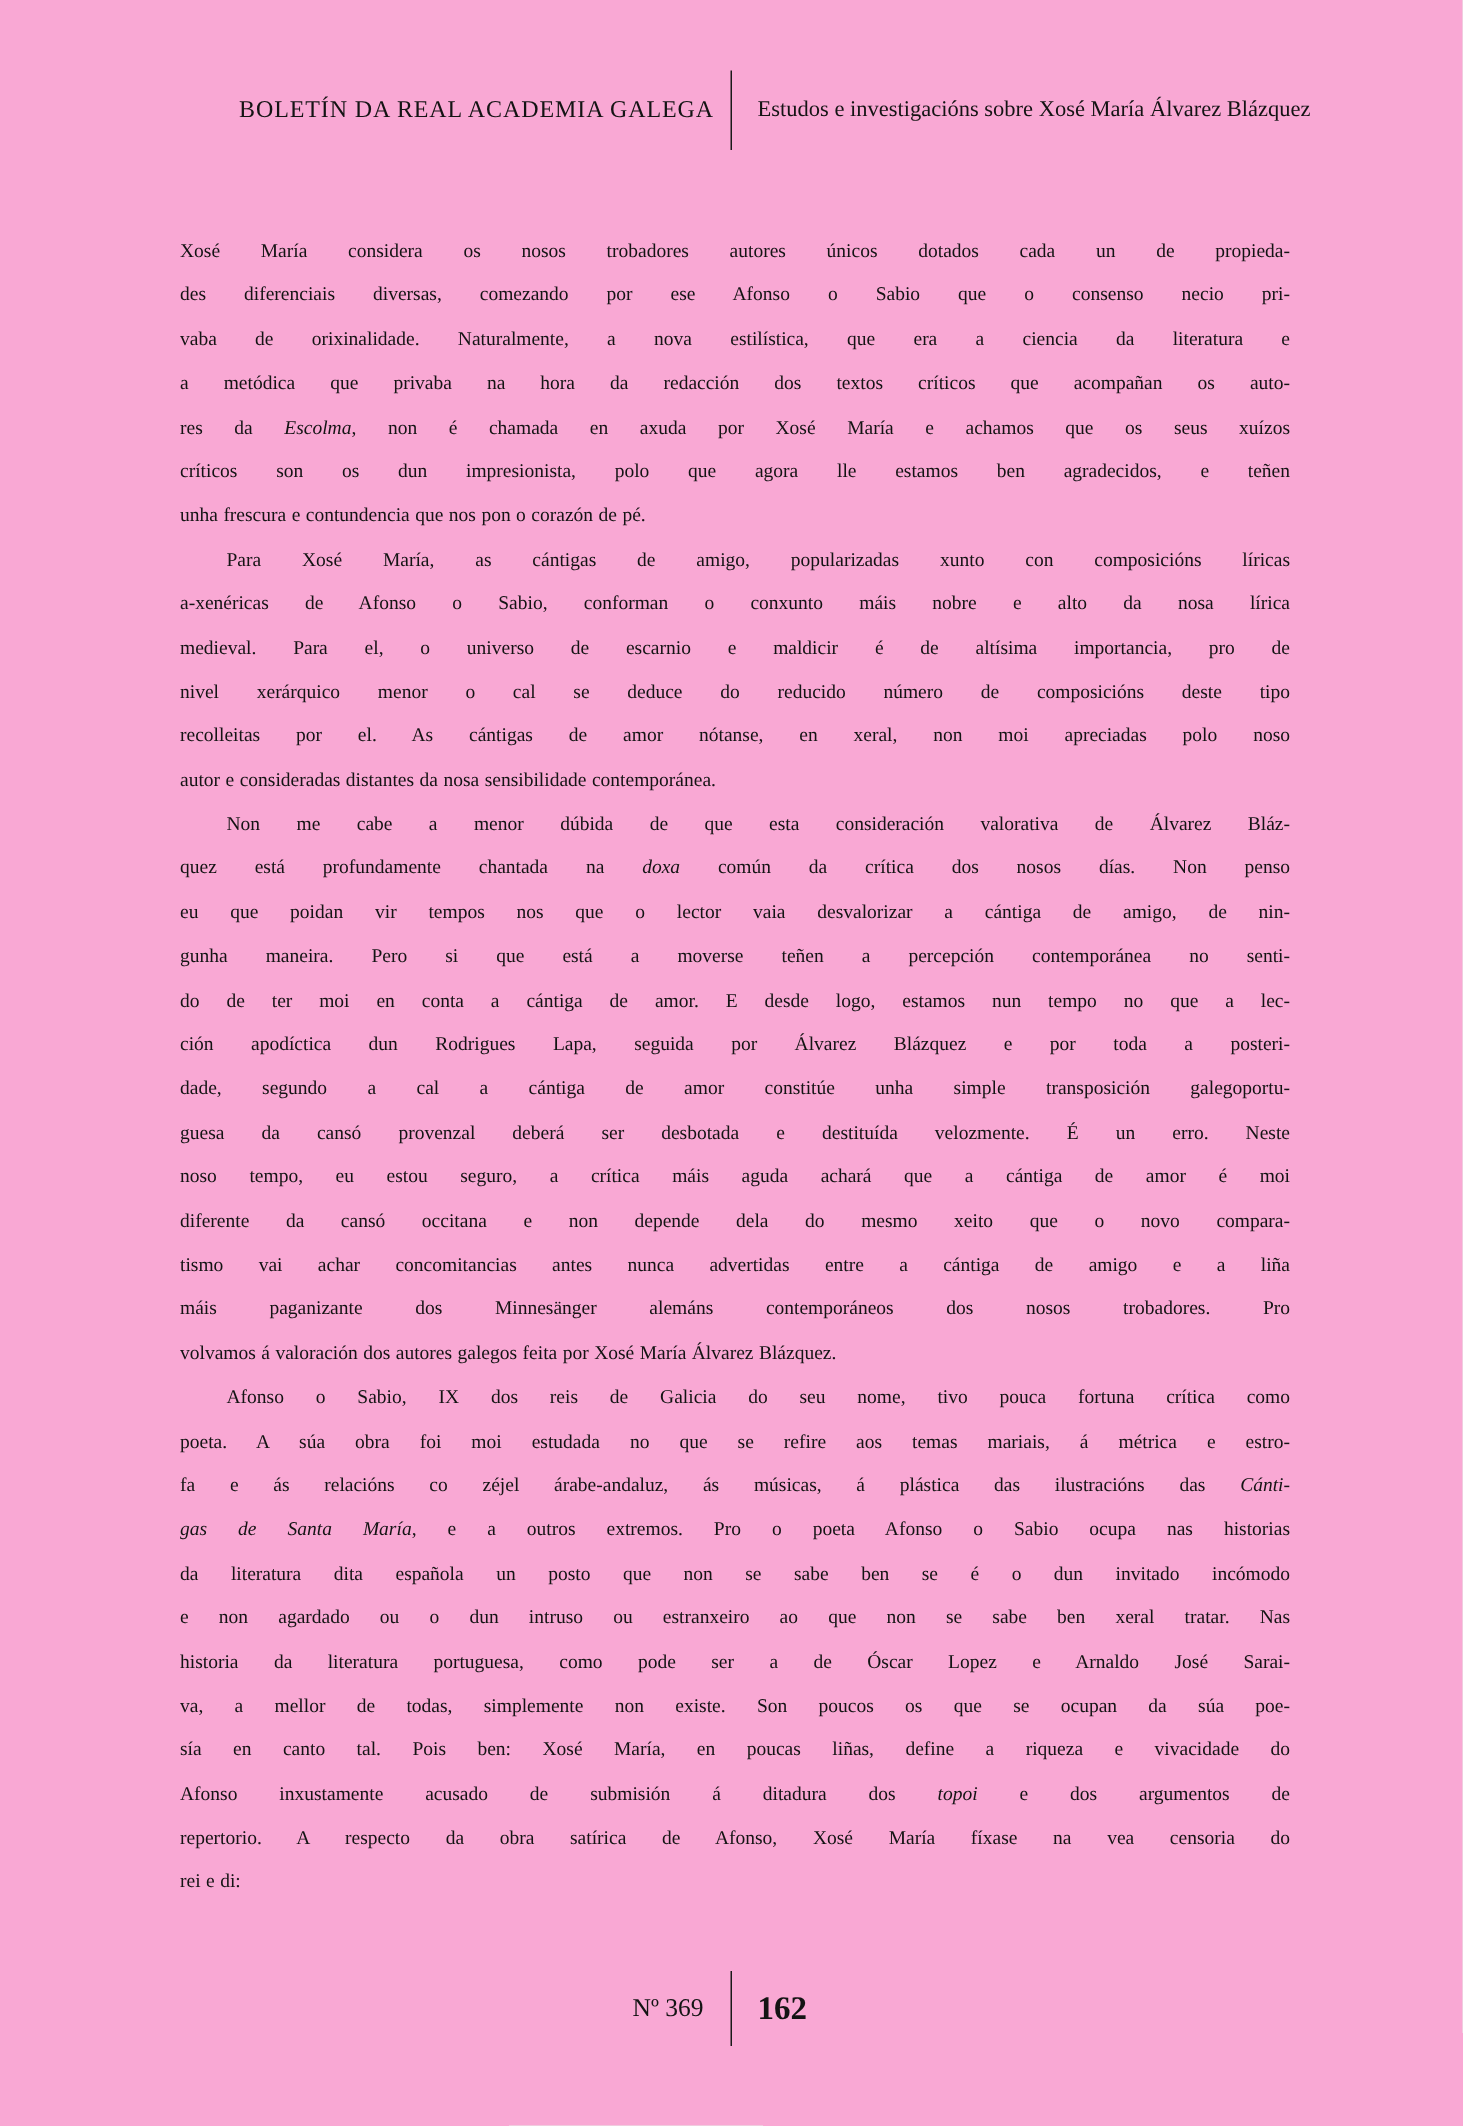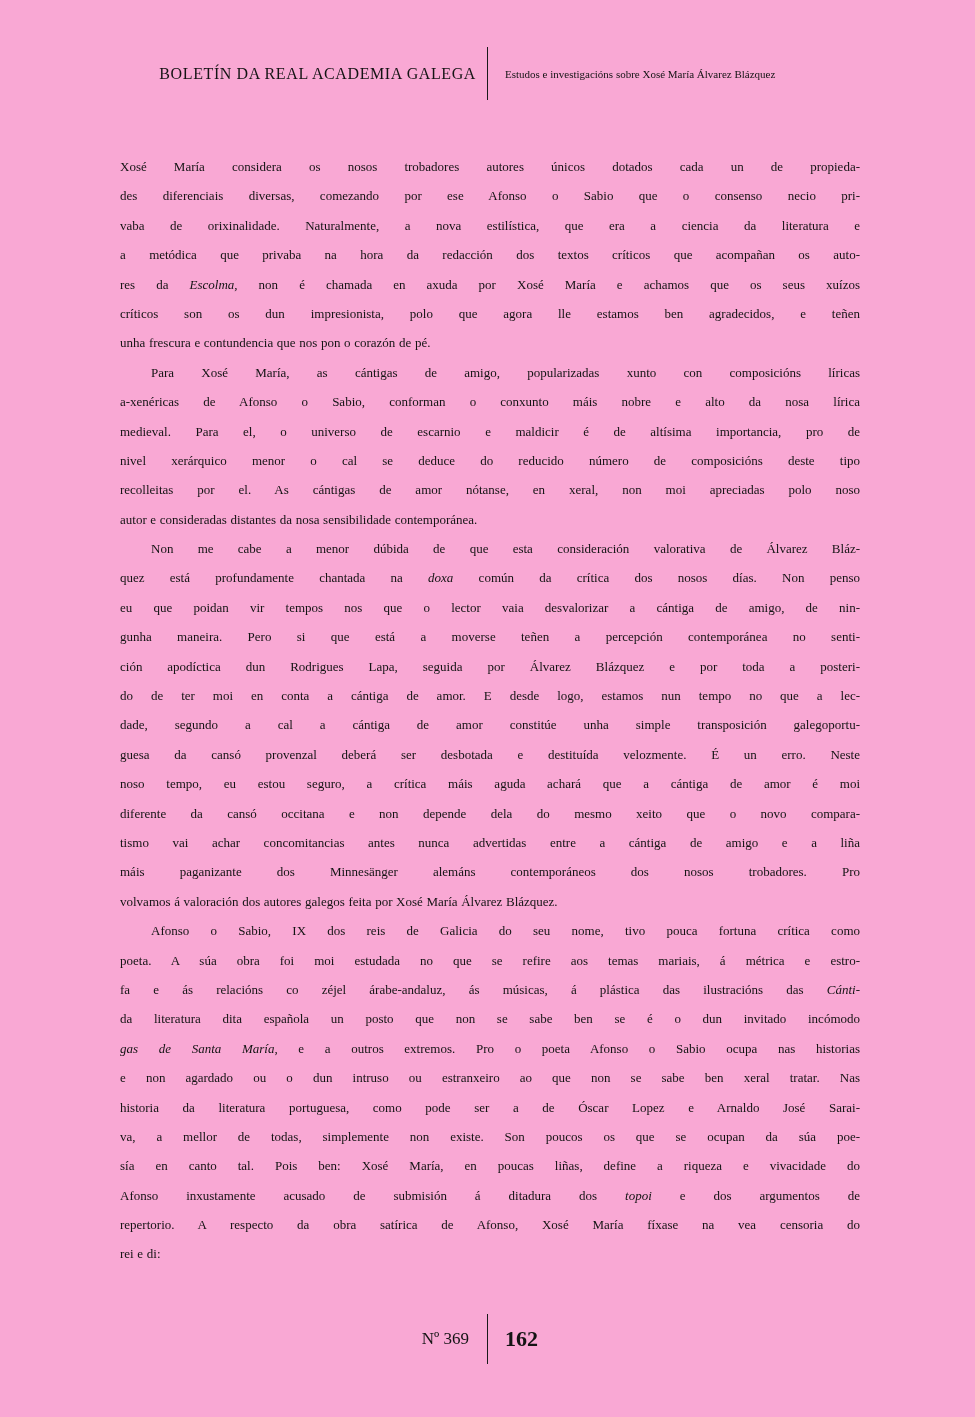--- a/index.html
+++ b/index.html
@@ -34,21 +34,21 @@
   }
   .rule-vertical {
     width: 1px;
     align-self: stretch;
     background: #1a1a1a;
   }
   .running-header .rule-vertical { height: 53px; }
   .running-header .right-cell {
     box-sizing: border-box;
     padding-left: 17px;
-    font-size: 11px;
+    font-size: 15px;
     white-space: nowrap;
   }
 
   
   .text-column {
     position: absolute;
     top: 152px;
     left: 120px;
     width: 740px;
   }
@@ -125,36 +125,36 @@
         <div class="line"><span>medieval. Para el, o universo de escarnio e maldicir é de altísima importancia, pro de</span></div>
         <div class="line"><span>nivel xerárquico menor o cal se deduce do reducido número de composicións deste tipo</span></div>
         <div class="line"><span>recolleitas por el. As cántigas de amor nótanse, en xeral, non moi apreciadas polo noso</span></div>
         <div class="line last"><span>autor e consideradas distantes da nosa sensibilidade contemporánea.</span></div>
       </div>
       <div>
         <div class="line indent"><span>Non me cabe a menor dúbida de que esta consideración valorativa de Álvarez Bláz-</span></div>
         <div class="line"><span>quez está profundamente chantada na </span><span class="it">doxa</span><span> común da crítica dos nosos días. Non penso</span></div>
         <div class="line"><span>eu que poidan vir tempos nos que o lector vaia desvalorizar a cántiga de amigo, de nin-</span></div>
         <div class="line"><span>gunha maneira. Pero si que está a moverse teñen a percepción contemporánea no senti-</span></div>
+        <div class="line"><span>do de ter moi en conta a cántiga de amor. E desde logo, estamos nun tempo no que a lec-</span></div>
         <div class="line"><span>ción apodíctica dun Rodrigues Lapa, seguida por Álvarez Blázquez e por toda a posteri-</span></div>
-        <div class="line"><span>do de ter moi en conta a cántiga de amor. E desde logo, estamos nun tempo no que a lec-</span></div>
         <div class="line"><span>dade, segundo a cal a cántiga de amor constitúe unha simple transposición galegoportu-</span></div>
         <div class="line"><span>guesa da cansó provenzal deberá ser desbotada e destituída velozmente. É un erro. Neste</span></div>
         <div class="line"><span>noso tempo, eu estou seguro, a crítica máis aguda achará que a cántiga de amor é moi</span></div>
         <div class="line"><span>diferente da cansó occitana e non depende dela do mesmo xeito que o novo compara-</span></div>
         <div class="line"><span>tismo vai achar concomitancias antes nunca advertidas entre a cántiga de amigo e a liña</span></div>
         <div class="line"><span>máis paganizante dos Minnesänger alemáns contemporáneos dos nosos trobadores. Pro</span></div>
         <div class="line last"><span>volvamos á valoración dos autores galegos feita por Xosé María Álvarez Blázquez.</span></div>
       </div>
       <div>
         <div class="line indent"><span>Afonso o Sabio, IX dos reis de Galicia do seu nome, tivo pouca fortuna crítica como</span></div>
         <div class="line"><span>poeta. A súa obra foi moi estudada no que se refire aos temas mariais, á métrica e estro-</span></div>
         <div class="line"><span>fa e ás relacións co zéjel árabe-andaluz, ás músicas, á plástica das ilustracións das </span><span class="it">Cánti-</span></div>
+        <div class="line"><span class="it">gas de Santa María</span><span>, e a outros extremos. Pro o poeta Afonso o Sabio ocupa nas historias</span></div>
         <div class="line"><span>da literatura dita española un posto que non se sabe ben se é o dun invitado incómodo</span></div>
-        <div class="line"><span class="it">gas de Santa María</span><span>, e a outros extremos. Pro o poeta Afonso o Sabio ocupa nas historias</span></div>
         <div class="line"><span>e non agardado ou o dun intruso ou estranxeiro ao que non se sabe ben xeral tratar. Nas</span></div>
         <div class="line"><span>historia da literatura portuguesa, como pode ser a de Óscar Lopez e Arnaldo José Sarai-</span></div>
         <div class="line"><span>va, a mellor de todas, simplemente non existe. Son poucos os que se ocupan da súa poe-</span></div>
         <div class="line"><span>sía en canto tal. Pois ben: Xosé María, en poucas liñas, define a riqueza e vivacidade do</span></div>
         <div class="line"><span>Afonso inxustamente acusado de submisión á ditadura dos </span><span class="it">topoi</span><span> e dos argumentos de</span></div>
         <div class="line"><span>repertorio. A respecto da obra satírica de Afonso, Xosé María fíxase na vea censoria do</span></div>
         <div class="line last"><span>rei e di:</span></div>
       </div>
     </div>
 

